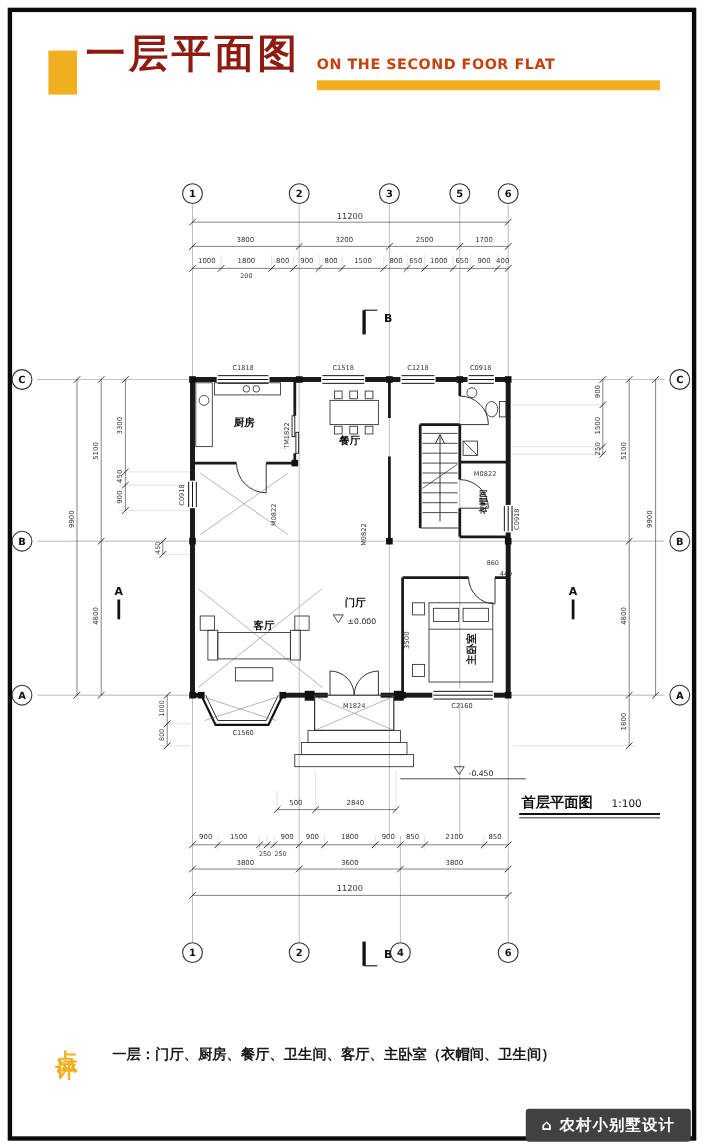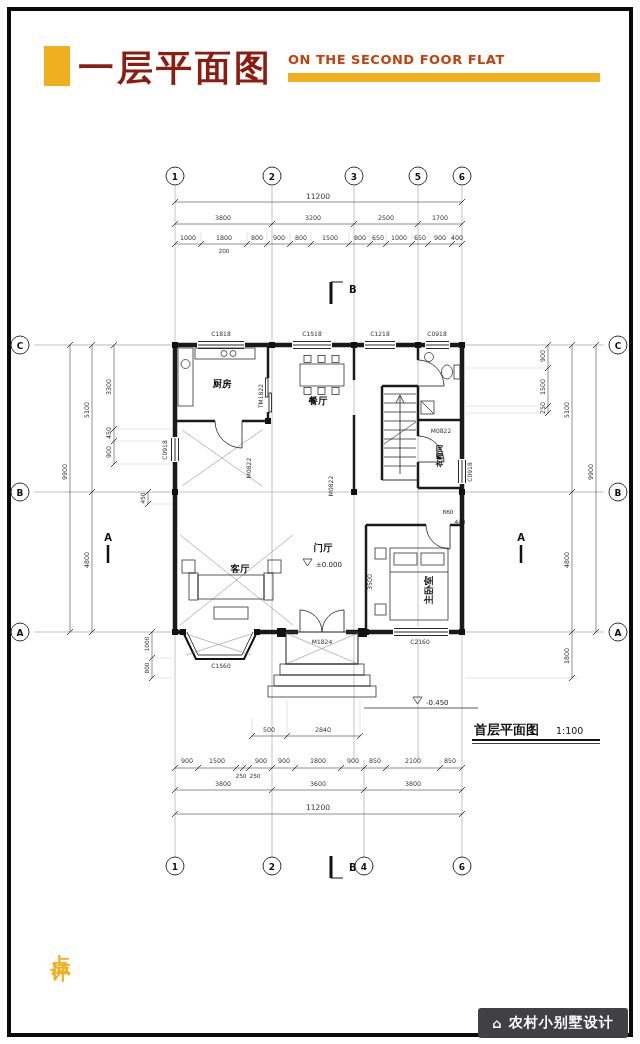--- a/index.html
+++ b/index.html
@@ -1,21 +1,21 @@
 <!DOCTYPE html>
 <html><head>
 <meta charset="utf-8">
 <style>
   html,body{margin:0;padding:0;background:#ffffff;}
   .page{position:relative;width:640px;height:1044px;background:#fff;overflow:hidden;
         font-family:"DejaVu Sans","Liberation Sans",sans-serif;}
   .frame{position:absolute;left:7px;top:7px;right:7px;bottom:7px;border:4px solid #0a0a0a;pointer-events:none;}
   
   .accent-block{position:absolute;left:44px;top:46px;width:26px;height:40px;background:#F0AF1E;}
-  h1.title{position:absolute;left:78px;top:44px;margin:0;font-size:36px;font-weight:900;
+  h1.title{position:absolute;left:78px;top:25px;margin:0;font-size:36px;font-weight:900;
            color:#8E1B10;letter-spacing:3px;}
   .subtitle{position:absolute;left:288px;top:52px;font-size:13px;font-weight:bold;
             color:#c2410c;letter-spacing:.5px;}
   .accent-bar{position:absolute;left:288px;top:73px;width:312px;height:9px;background:#F0AF1E;}
   
   svg.plan{position:absolute;left:0;top:120px;}
   
   .review-tag{position:absolute;left:48px;top:938px;writing-mode:vertical-rl;text-orientation:upright;
               font-size:20px;font-weight:900;color:#F0AF1E;letter-spacing:8px;}
   .comment{position:absolute;left:102px;top:950px;width:515px;margin:0;font-size:13px;
@@ -337,17 +337,18 @@
       <circle cx="618" cy="225" r="9" fill="#fff" stroke="#333"></circle>
         <text class="axis" x="618" y="228.5" text-anchor="middle">C</text>
       <circle cx="618" cy="372" r="9" fill="#fff" stroke="#333"></circle>
         <text class="axis" x="618" y="375.5" text-anchor="middle">B</text>
       <circle cx="618" cy="512" r="9" fill="#fff" stroke="#333"></circle>
         <text class="axis" x="618" y="515.5" text-anchor="middle">A</text>
     </g>
   </svg>
 
   <div class="review-tag">点评</div>
+  <p class="comment">一层：门厅、厨房、餐厅、卫生间、客厅、主卧室（衣帽间、卫生间）</p>
   <div class="brand">
     <span class="brand-icon">⌂</span>
     <span>农村小别墅设计</span>
   </div>
 </div>
 
 </body></html>

